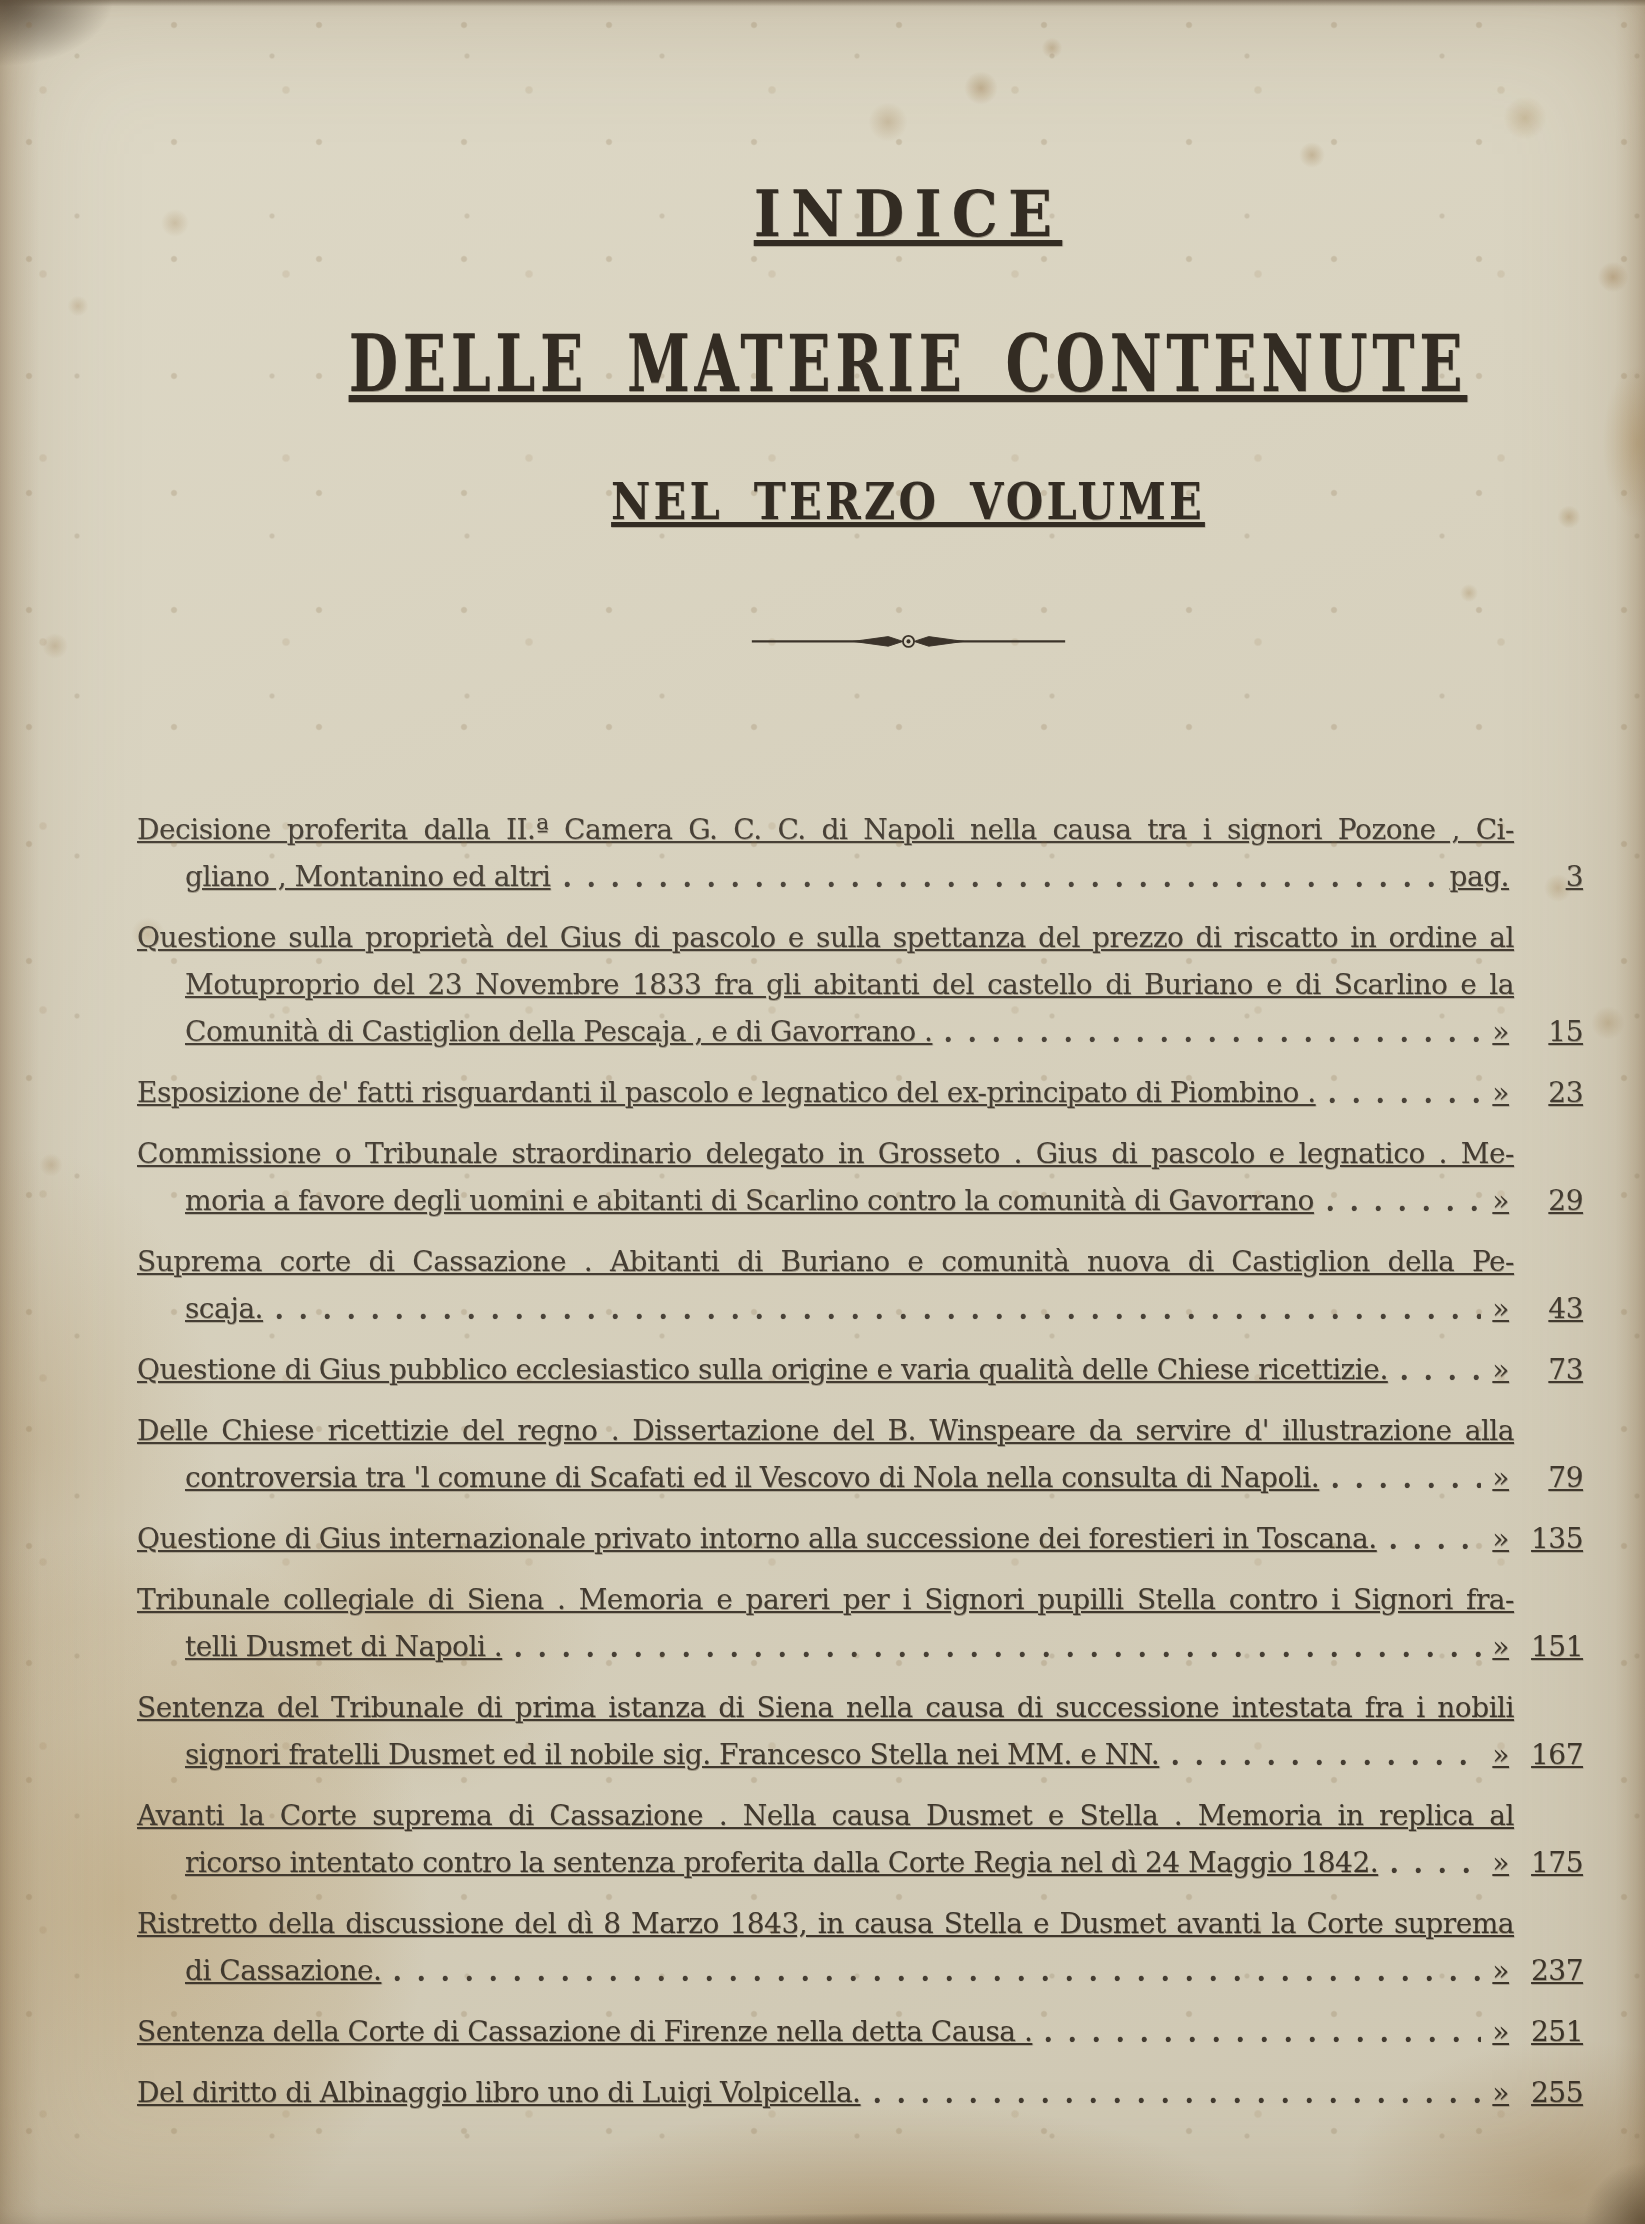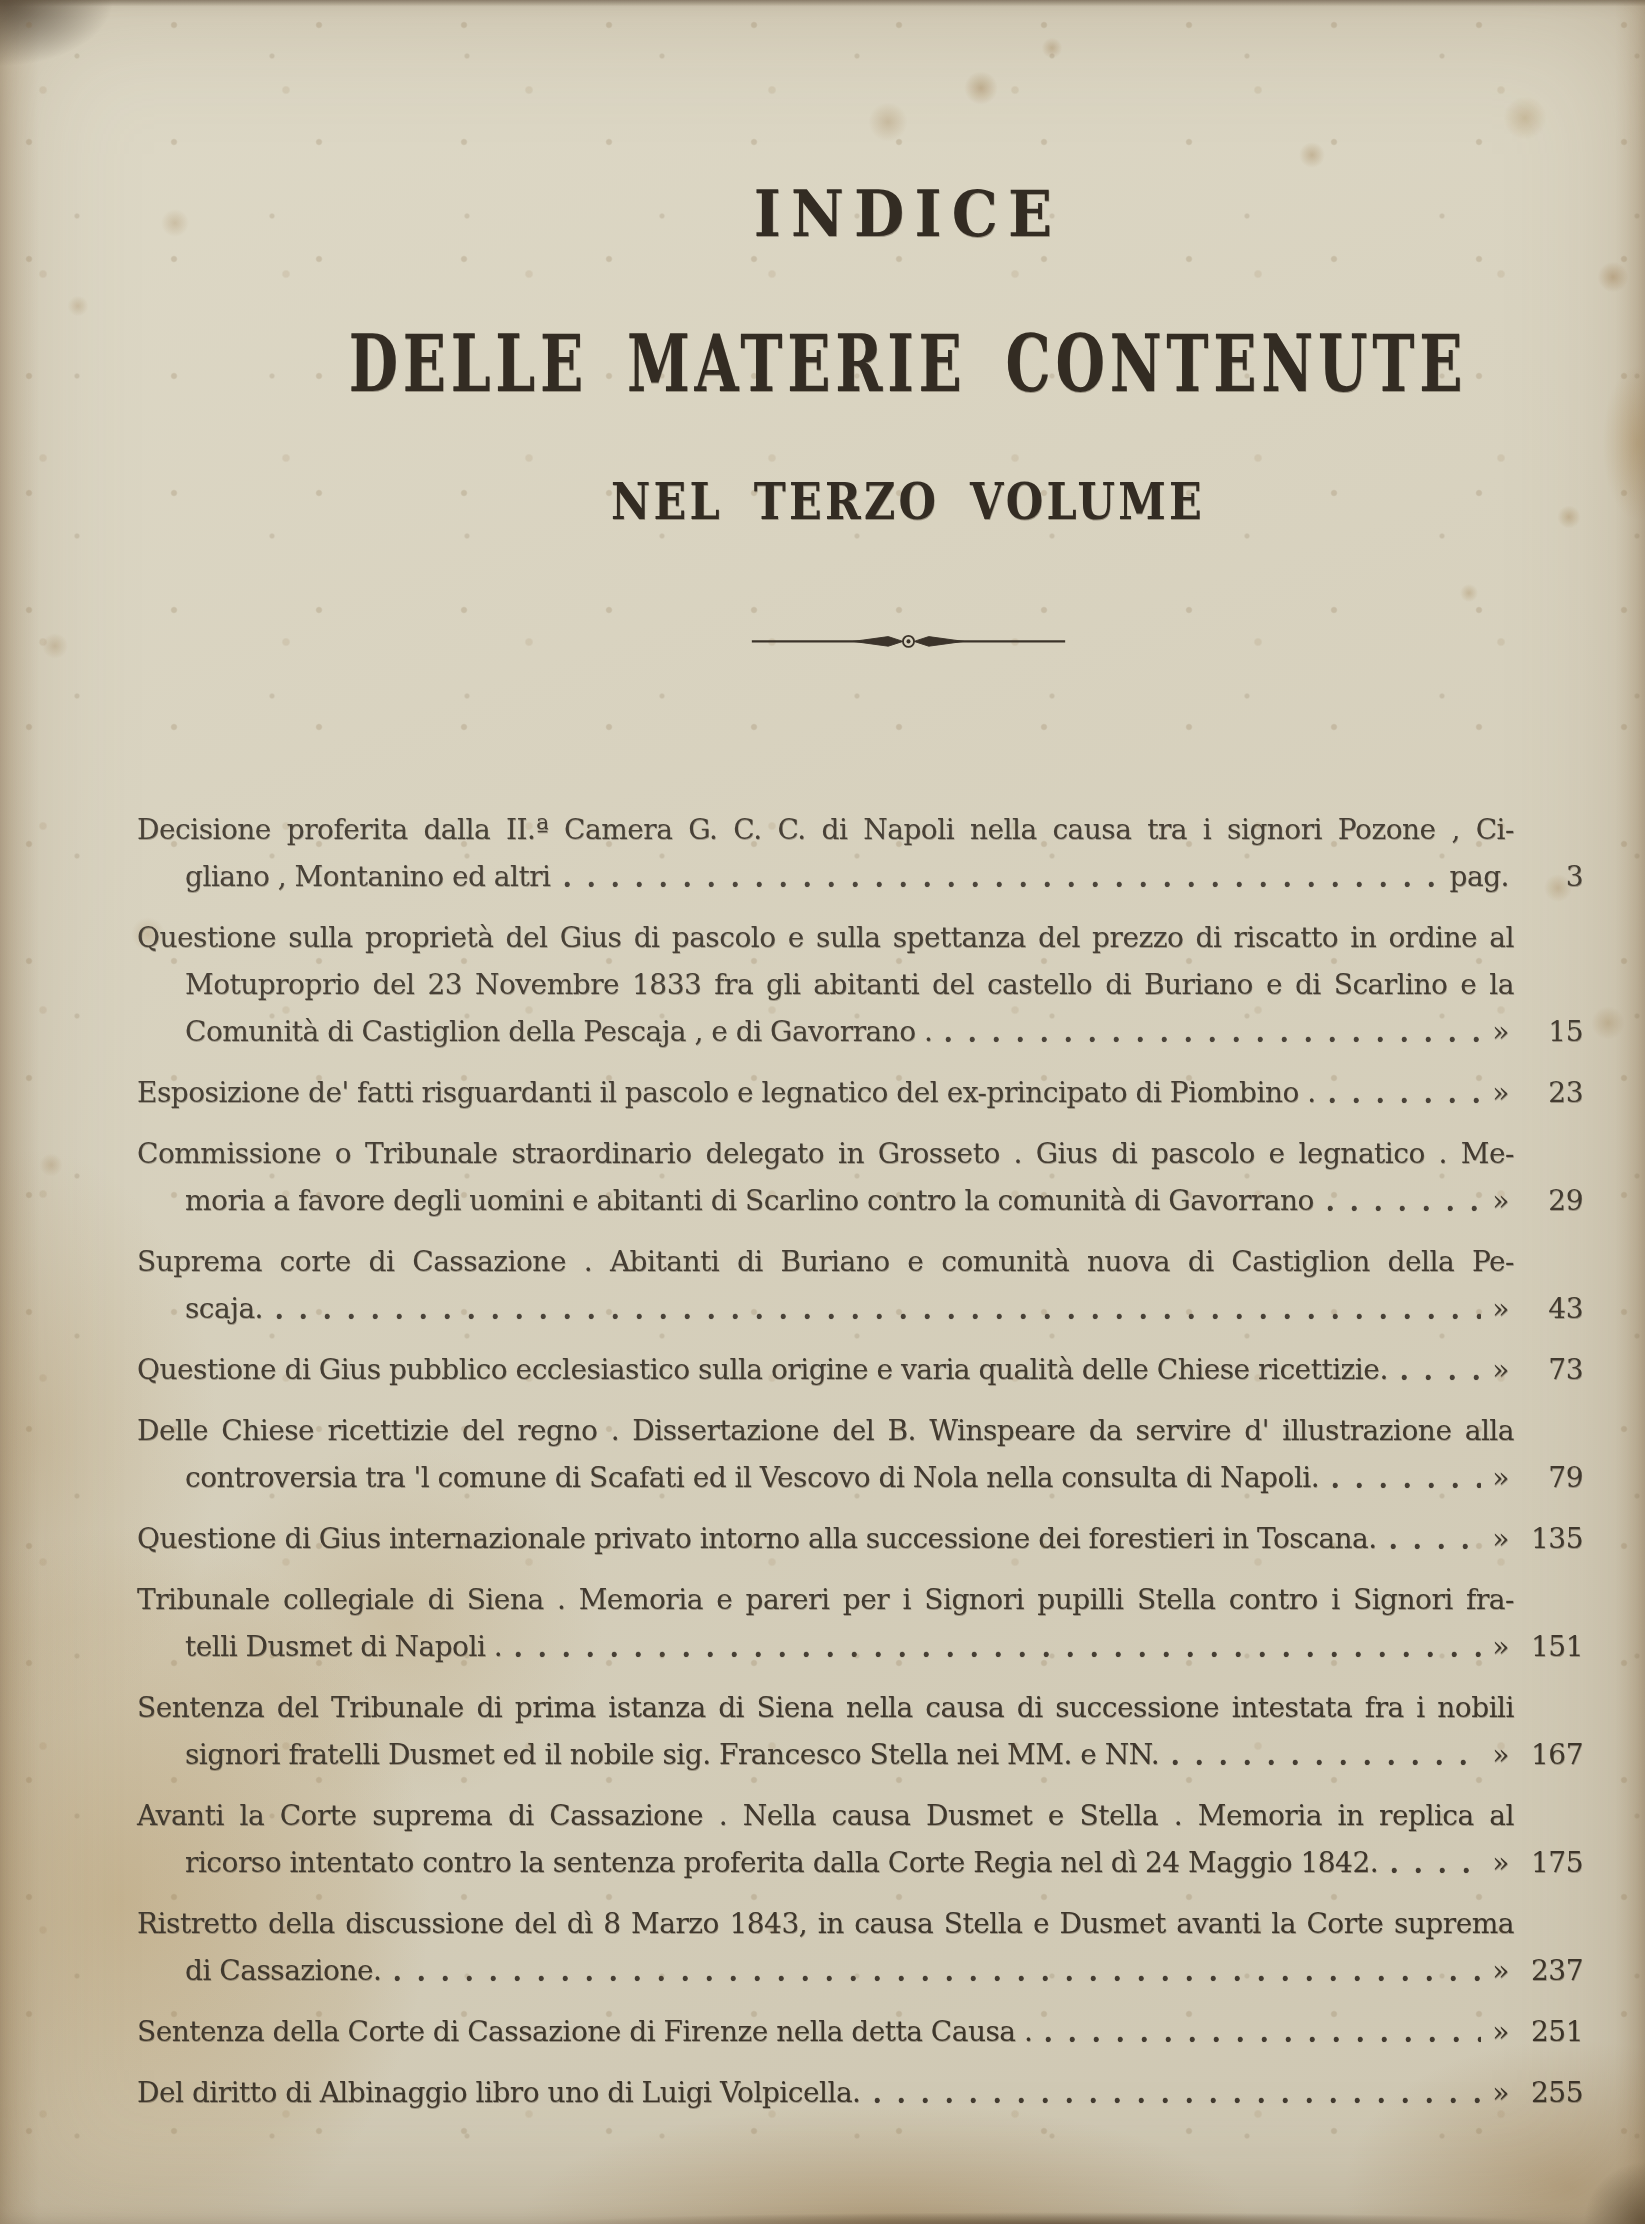--- a/index.html
+++ b/index.html
@@ -43,20 +43,21 @@
       radial-gradient(ellipse 397px 480px at 120px 1901px, rgba(186,158,110,0.55), rgba(186,158,110,0.22) 60%, transparent 78%),
       radial-gradient(ellipse 286px 249px at 397px 1624px, rgba(190,165,120,0.35), transparent 72%),
       radial-gradient(ellipse 240px 388px at 37px 1440px, rgba(180,152,105,0.35), transparent 75%),
       
       radial-gradient(ellipse 480px 157px at 886px 2222px, rgba(170,140,95,0.5), transparent 76%),
       radial-gradient(ellipse 295px 194px at 1569px 2187px, rgba(165,133,88,0.5), transparent 76%),
       
       linear-gradient(90deg, rgba(140,110,70,0.32), rgba(140,110,70,0) 39px),
       linear-gradient(270deg, rgba(150,120,80,0.28), rgba(150,120,80,0) 31px);
     box-shadow: inset 0 0 129px rgba(120,95,60,0.35), inset 0 0 18.5px rgba(90,70,45,0.3);
+    text-decoration: underline;
   }
   
   .page::before{
     content:"";position:absolute;inset:0;pointer-events:none;
     background-image:
       radial-gradient(circle at 29px 25px, rgba(125,95,55,0.20) 2.3px, transparent 3.7px),
       radial-gradient(circle at 77px 56px, rgba(110,85,50,0.16) 1.8px, transparent 3.2px),
       radial-gradient(circle at 43px 90px, rgba(140,105,60,0.13) 2.8px, transparent 4.6px),
       linear-gradient(160deg, rgba(255,255,248,0.14), rgba(120,100,70,0.10));
     background-size:145px 117px, 195px 160px, 243px 184px, 100% 100%;

